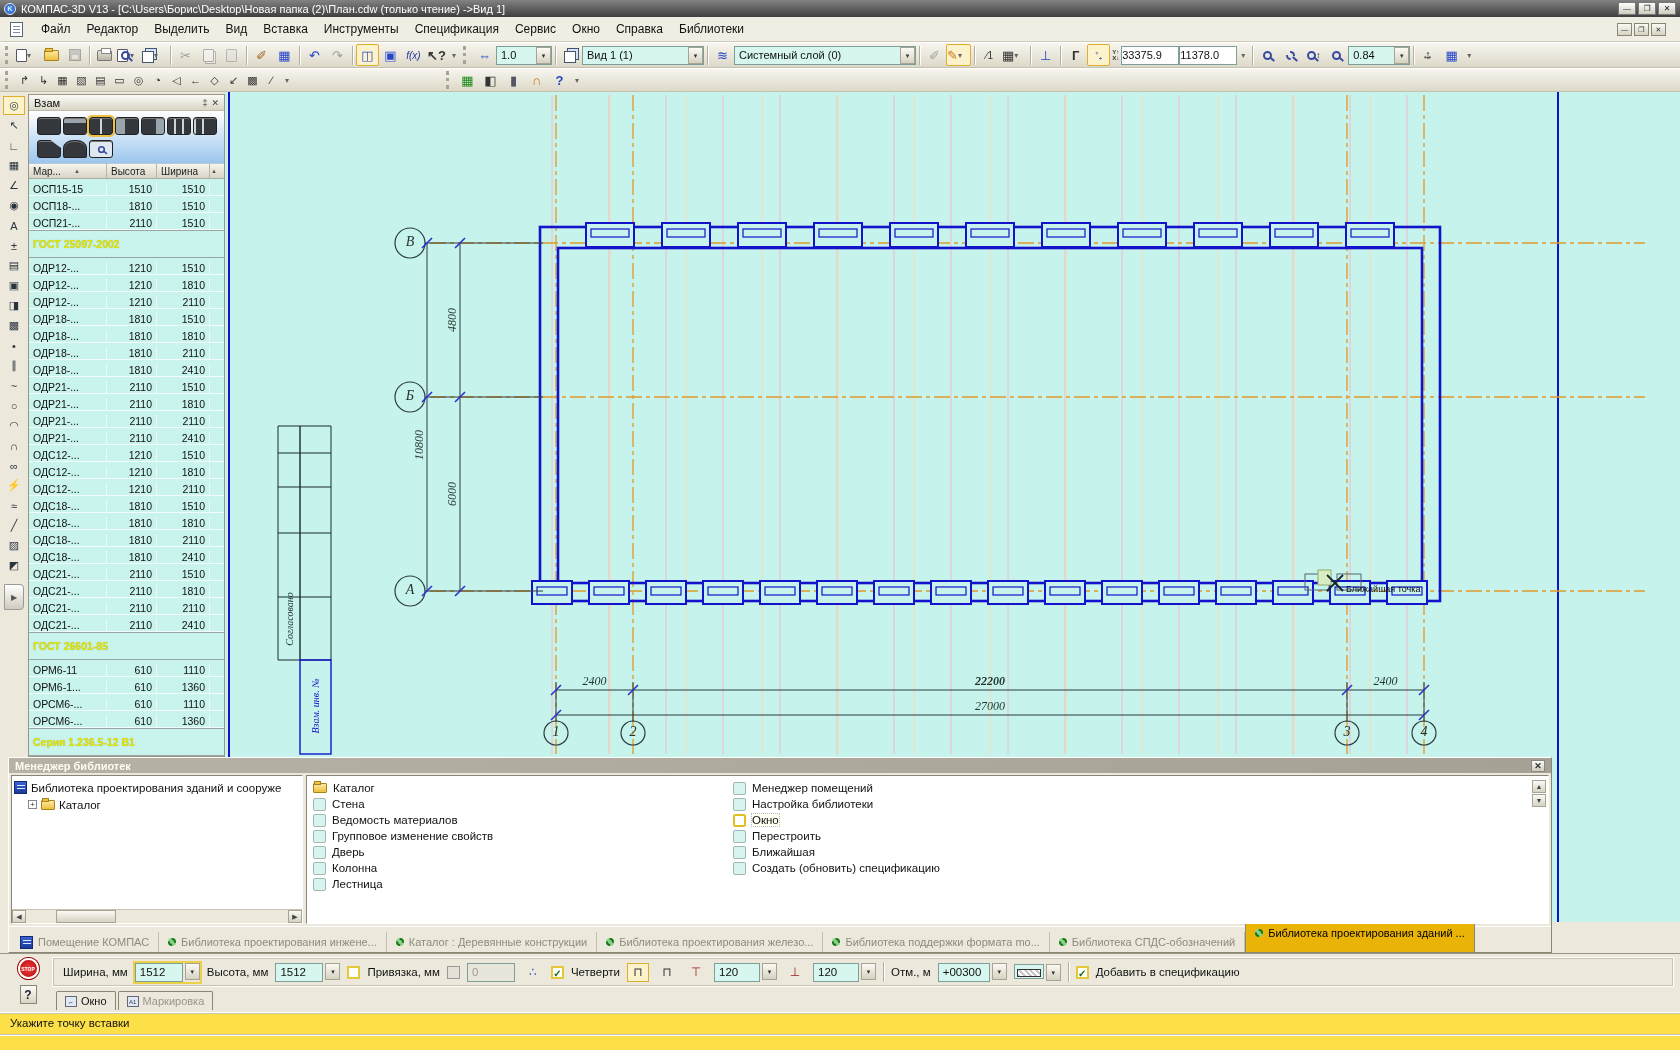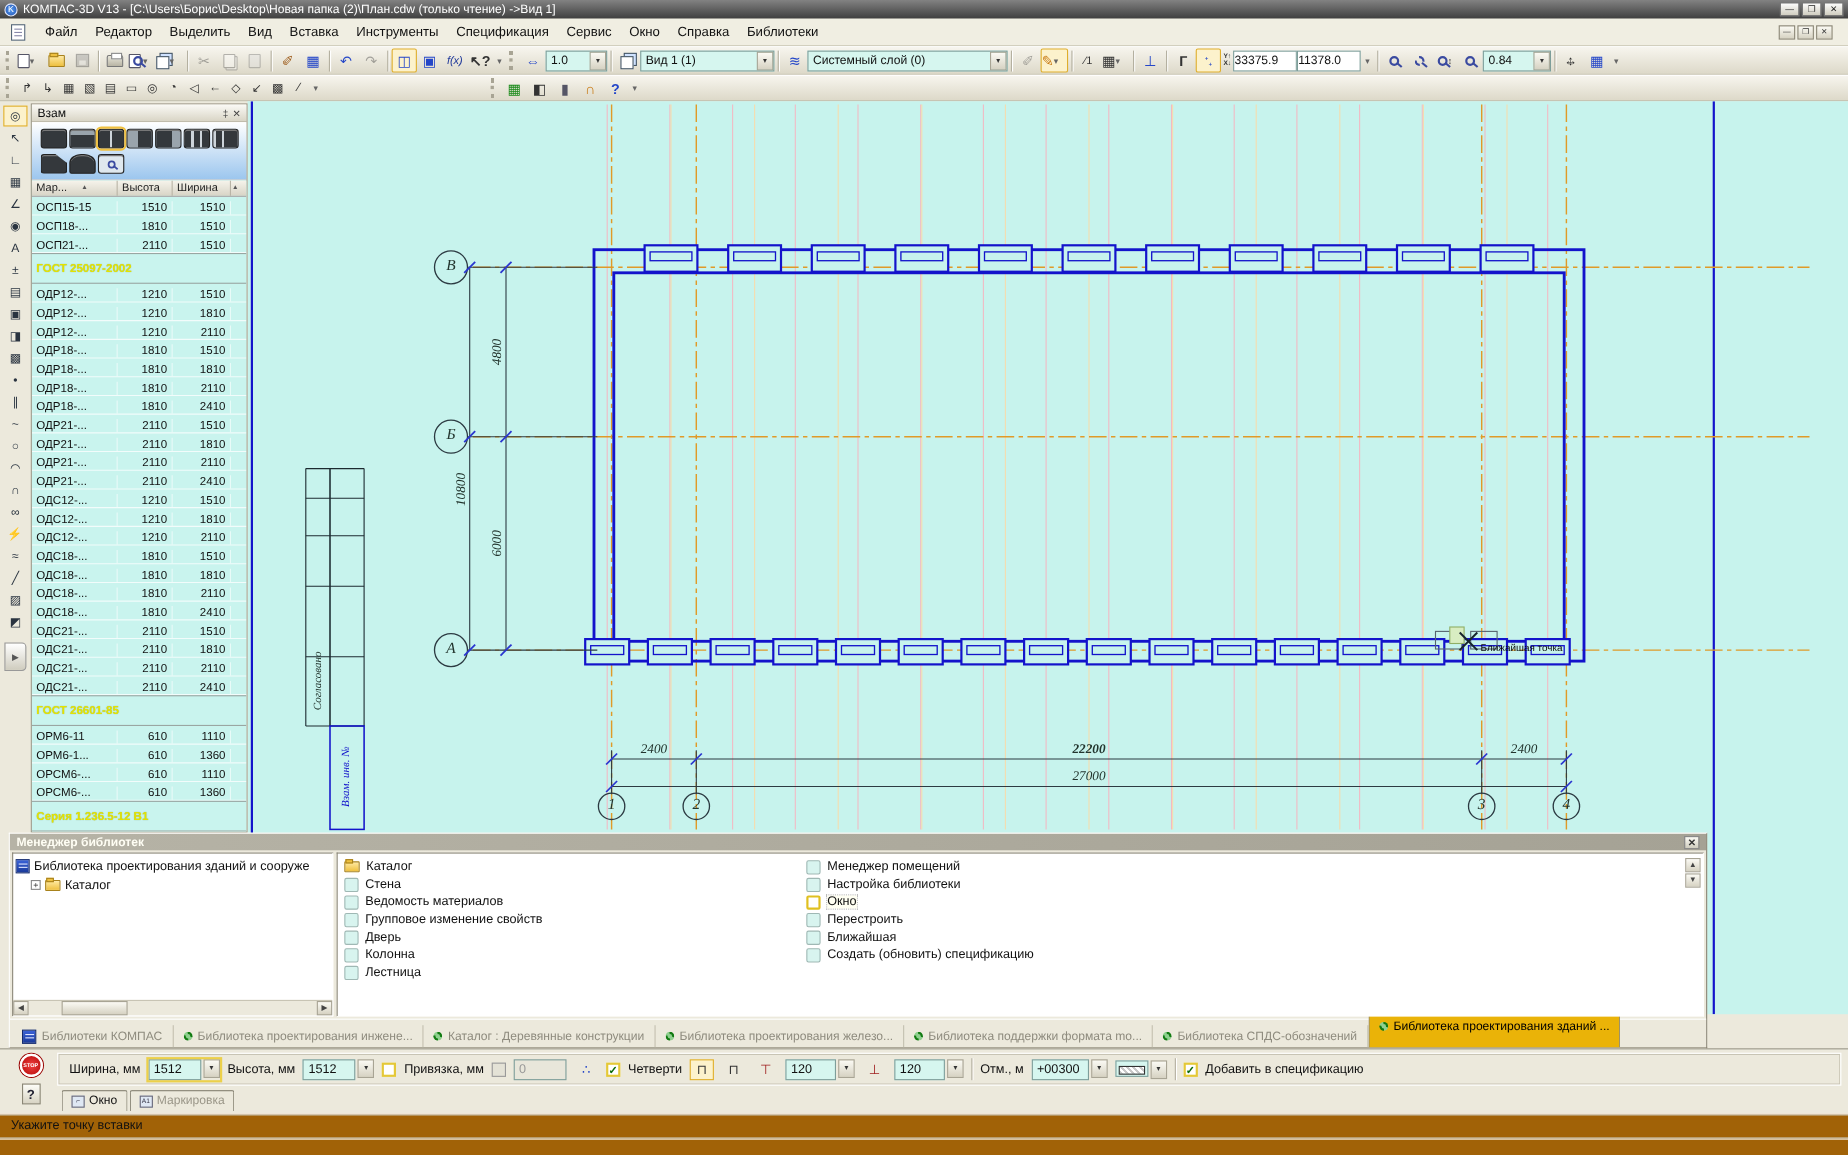--- a/index.html
+++ b/index.html
@@ -171,21 +171,21 @@
 .redg{color:#a02020}
 .secico{width:30px;height:15px;background:#d6f6ef;border:1px solid #7e9e9a;position:relative}
 .secico::before{content:"";position:absolute;left:2px;top:4px;right:2px;height:6px;border:1px solid #333;
   background:repeating-linear-gradient(45deg,#c8c8c8 0 2px,#fff 2px 4px)}
 .ptabs{position:absolute;left:56px;bottom:2px;display:flex;gap:2px;font-size:11px}
 .ptab{height:19px;display:flex;align-items:center;gap:4px;padding:0 8px;background:#ece9dc;
   border:1px solid #8a8676;border-bottom:none;border-radius:2px 2px 0 0}
 .ptab.dis{color:#9a9688}
 .ptico{width:12px;height:11px;border:1px solid #667;background:#dfe8f4;font-size:6px;line-height:10px;text-align:center;color:#334}
 
-#statusbar{position:absolute;left:0;top:1012px;width:1680px;height:38px;background:#a16207;
+#statusbar{position:absolute;left:0;top:1012px;width:1680px;height:38px;background:#fde047;
   border-top:1px solid #fff;box-shadow:inset 0 1px 0 #c8c4b4;font-size:11.5px;padding:4px 10px}
 #statusbar::after{content:"";position:absolute;left:0;top:21px;width:100%;height:1px;background:#c8c4b4;box-shadow:0 1px 0 #fff}
 </style>
 </head>
 <body>
 
 <div id="app">
 
   <div class="titlebar">
     <div class="appicon">K</div>
@@ -861,21 +861,21 @@
           </div>
         <div class="vscroll">
           <div class="sbtn">▲</div>
           <div class="sbtn">▼</div>
         </div>
       </div>
     </div>
     <div class="lm-tabs" id="lm-tabs">
         <div class="lm-tab">
           <span class="blib"></span>
-          <span>Библиотеки КОМПАС</span>
+          <span>Помещение КОМПАС</span>
         </div>
         <div class="lm-tab">
           <span class="gear"></span>
           <span>Библиотека проектирования инжене...</span>
         </div>
         <div class="lm-tab">
           <span class="gear"></span>
           <span>Каталог : Деревянные конструкции</span>
         </div>
         <div class="lm-tab">

